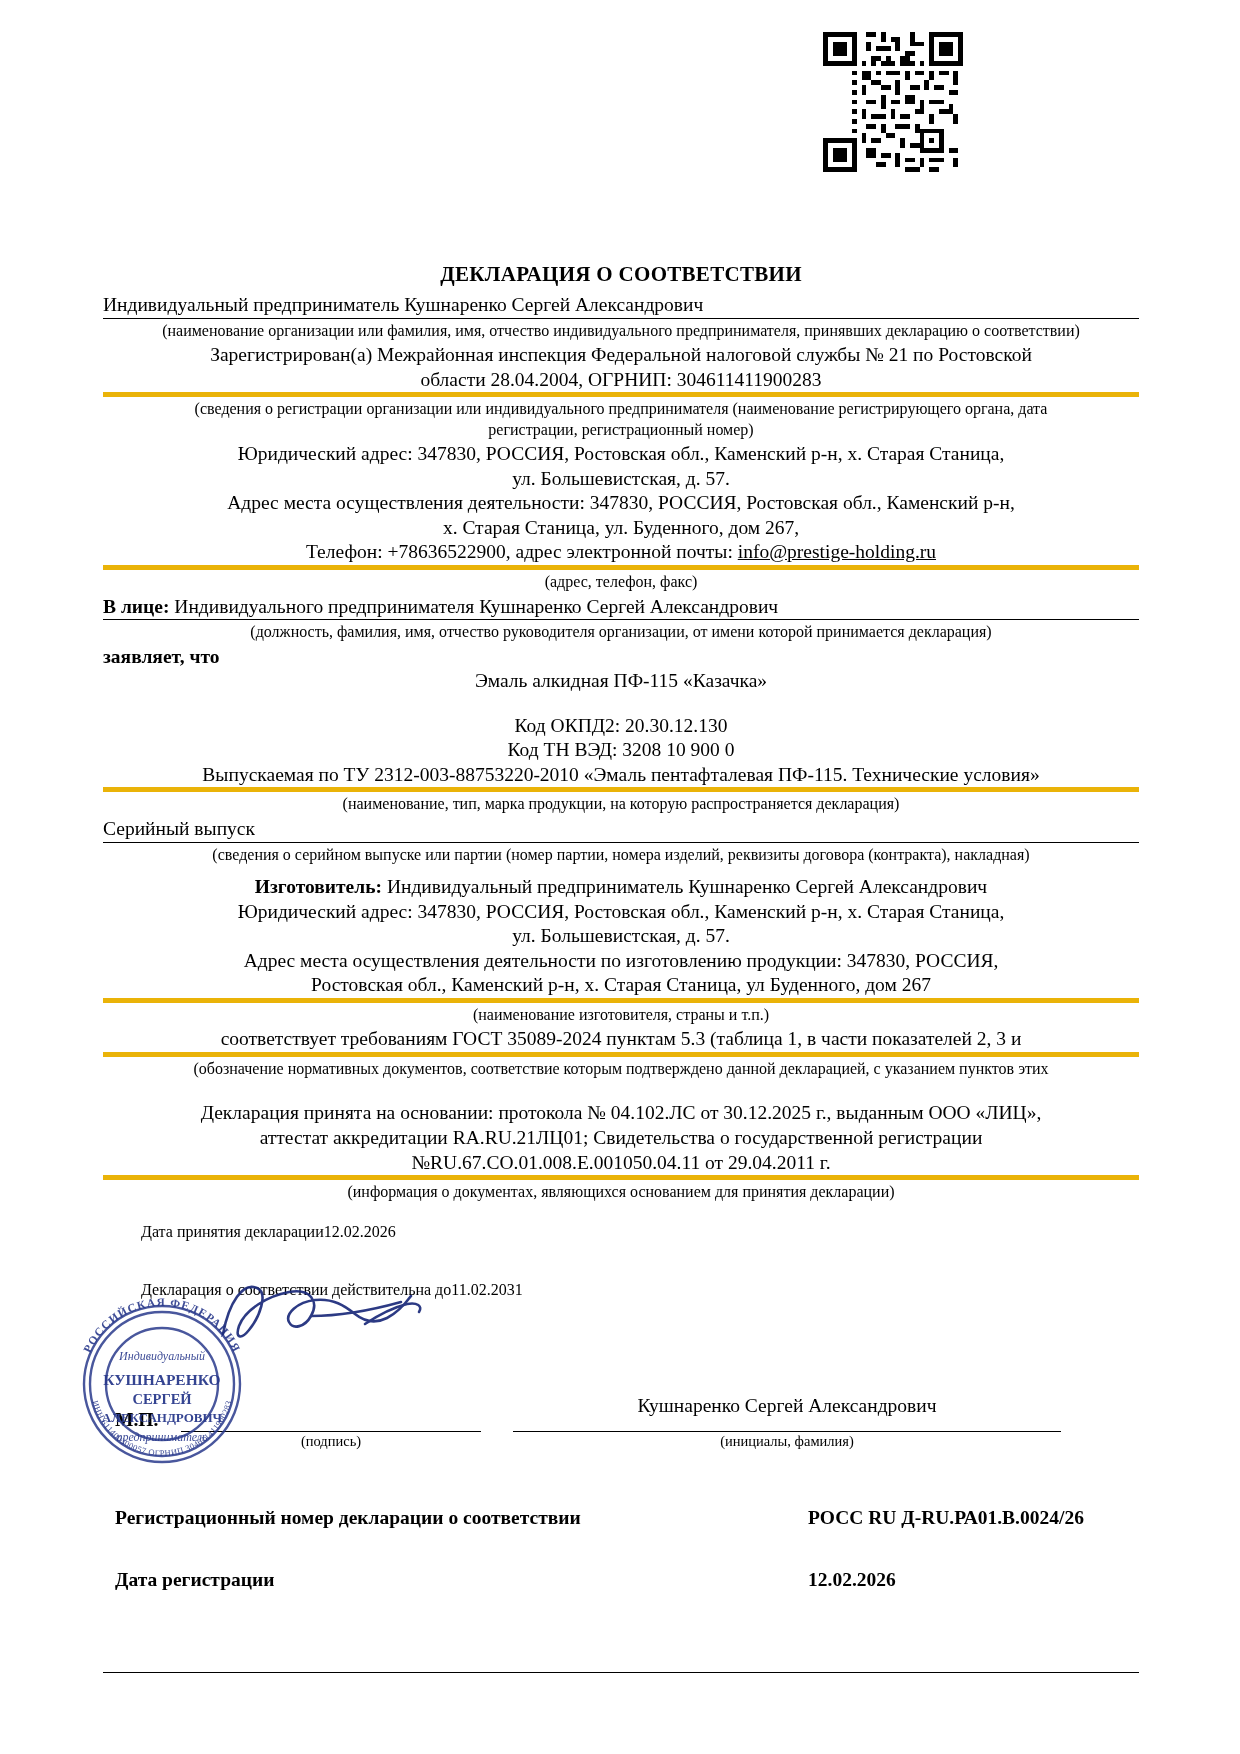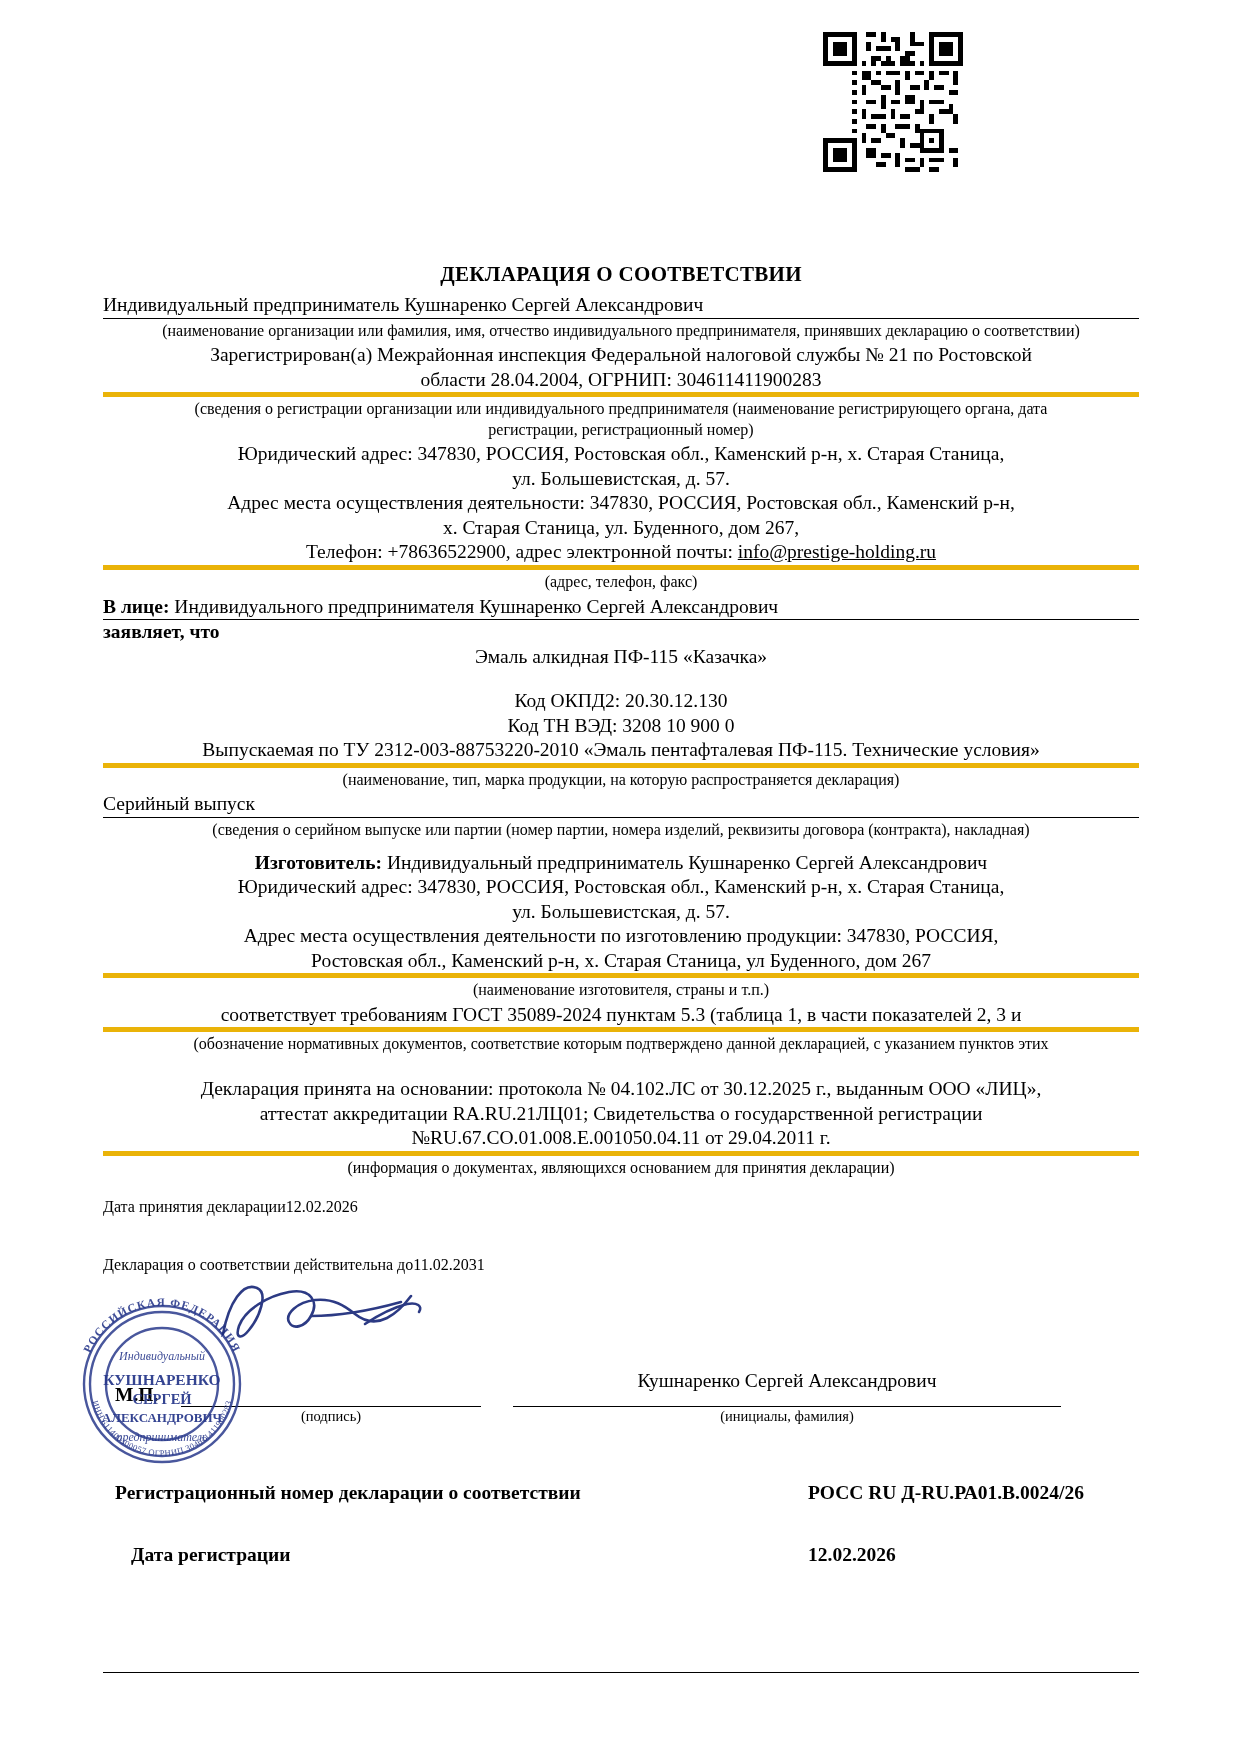--- a/index.html
+++ b/index.html
@@ -62,20 +62,21 @@
     font-size: 16px;
     line-height: 1.22;
     padding: 2px 0 3px 0;
   }
   .bold { font-weight: bold; }
   .gap20 { height: 20px; }
   .email { text-decoration: underline; }
   .field-wrap {
     position: relative;
     padding-bottom: 2px;
+    margin-left: 38px;
   }
 
   
   .sig-area {
     position: relative;
     margin-top: 40px;
     height: 120px;
   }
   .mp {
     position: absolute;
@@ -140,21 +141,21 @@
     font-weight: bold;
     font-size: 19.5px;
   }
   .date-row {
     position: relative;
     margin-top: 28px;
     height: 34px;
   }
   .date-row .label {
     position: absolute;
-    left: 28px;
+    left: 12px;
     font-weight: bold;
     font-size: 19.5px;
   }
   .date-row .value {
     position: absolute;
     left: 705px;
     font-weight: bold;
     font-size: 19.5px;
   }
   .footer-rule {
@@ -328,20 +329,21 @@
       <div class="txt">Адрес места осуществления деятельности: 347830, РОССИЯ, Ростовская обл., Каменский р-н,</div>
       <div class="txt">х. Старая Станица, ул. Буденного, дом 267,</div>
       <div class="txt"><span>Телефон: +78636522900, адрес электронной почты: </span><span class="email">info@prestige-holding.ru</span></div>
     </div>
     <div class="caption">(адрес, телефон, факс)</div>
 
     <div class="line txt">
       <span class="bold">В лице:</span>
       <span>Индивидуального предпринимателя Кушнаренко Сергей Александрович</span>
     </div>
+    <div class="caption">(должность, фамилия, имя, отчество руководителя организации, от имени которой принимается декларация)</div>
 
     <div class="txt bold">заявляет, что</div>
 
     <div class="lineblock">
       <div class="txt">Эмаль алкидная ПФ-115 «Казачка»</div>
       <div class="gap20"></div>
       <div class="txt">Код ОКПД2: 20.30.12.130</div>
       <div class="txt">Код ТН ВЭД: 3208 10 900 0</div>
       <div class="txt">Выпускаемая по ТУ 2312-003-88753220-2010 «Эмаль пентафталевая ПФ-115. Технические условия»</div>
     </div>

